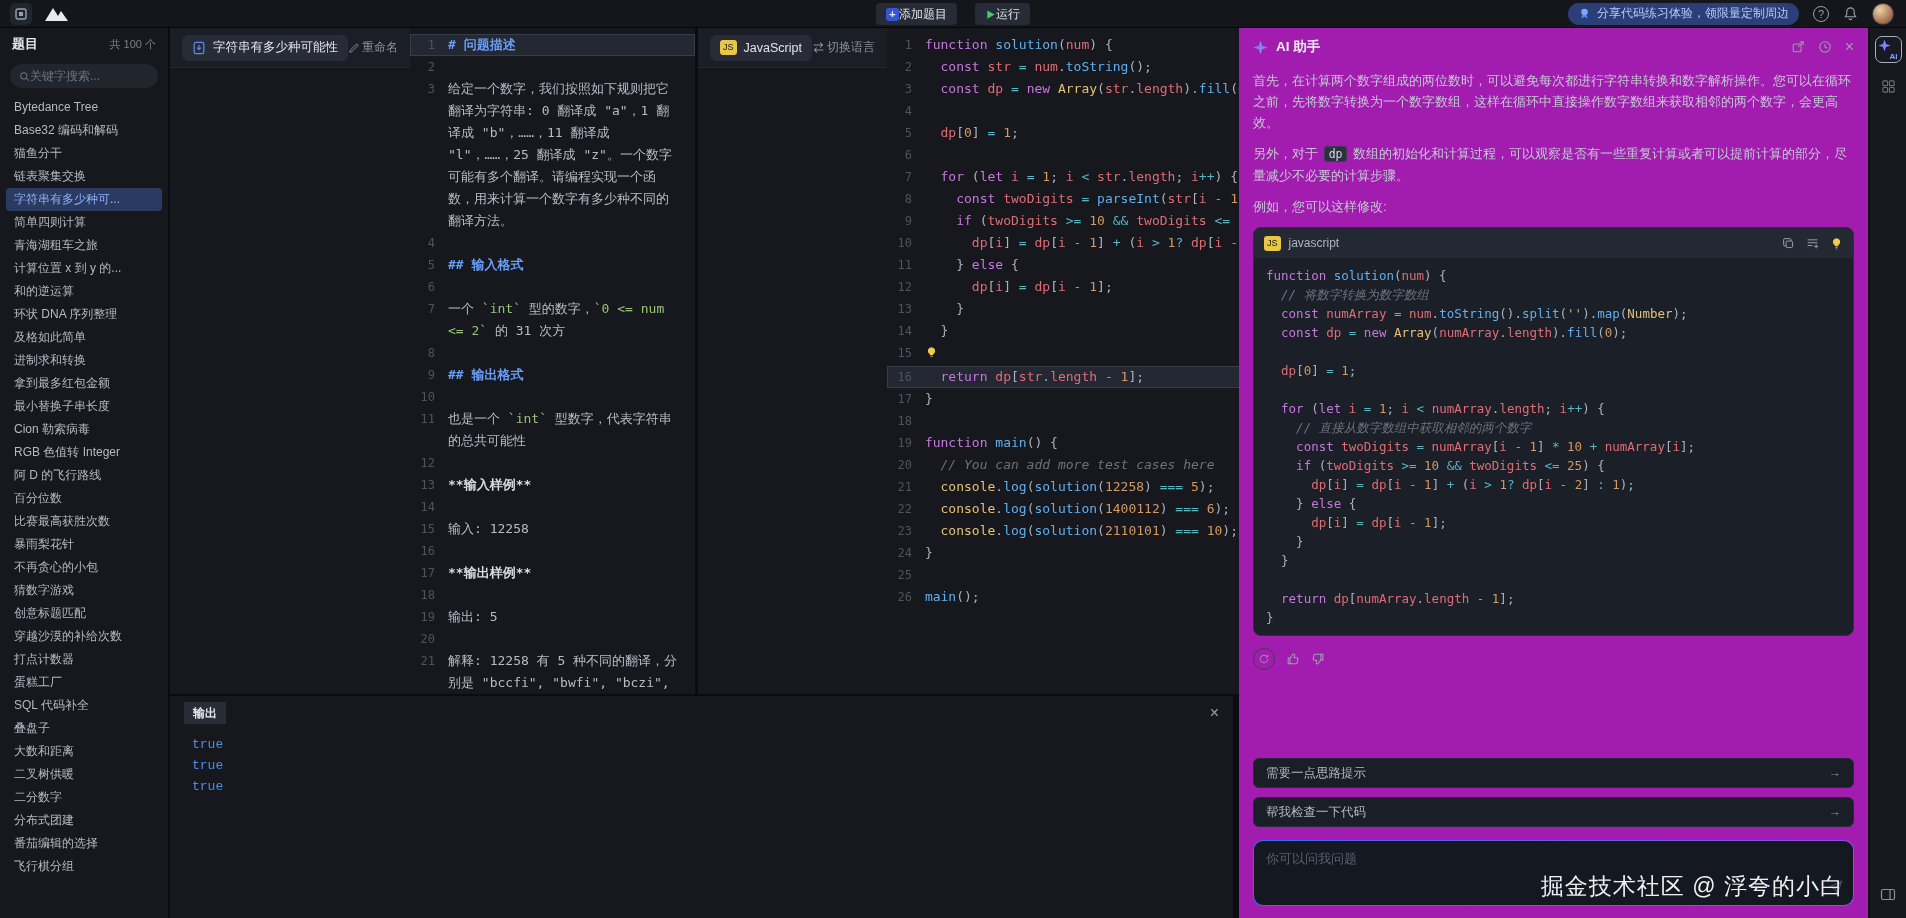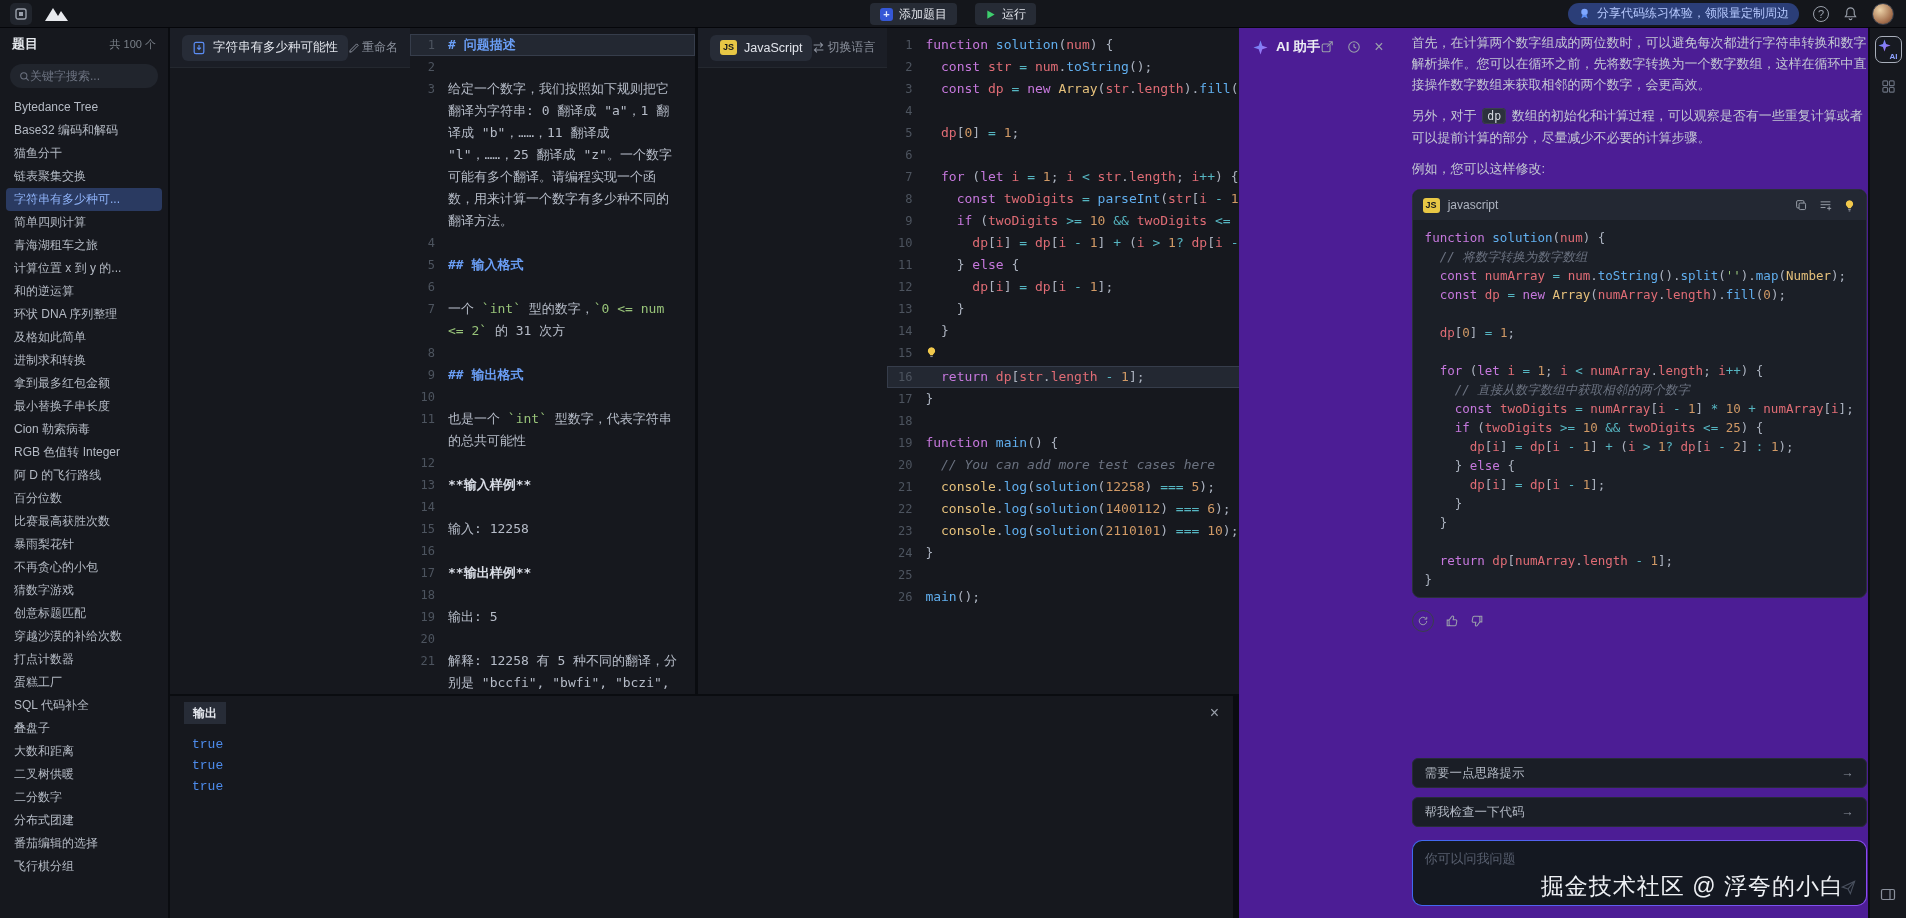--- a/index.html
+++ b/index.html
@@ -6,57 +6,57 @@
   html,body{overflow:hidden;background:#0a0c10}
   body{width:1906px;height:918px;font-family:"Liberation Sans","DejaVu Sans",sans-serif;color:#c7ccd6;font-size:13px}
   .app{width:1906px;height:918px;display:flex;flex-direction:column}
 
   
   .topbar{height:28px;flex:none;background:#14161b;display:flex;align-items:center;position:relative;border-bottom:1px solid #05060a}
   .tb-left{display:flex;align-items:center;gap:12px;padding-left:10px}
   .logo-a{width:22px;height:22px;border-radius:5px;background:#21252d;display:grid;place-items:center}
   .logo-b{display:grid;place-items:center}
   .tb-center{position:absolute;left:50%;top:3px;transform:translateX(-50%);display:flex;gap:18px}
-  .tb-btn{height:22px;display:flex;align-items:center;gap:6px;background:#262b35;border:none;border-radius:4px;padding:0 10px;color:#e2e5eb;font-size:12px;cursor:pointer;font-family:inherit}
+  .tb-btn{height:22px;display:flex;align-items:center;background:#262b35;border:none;border-radius:4px;padding:0 10px;color:#e2e5eb;font-size:12px;cursor:pointer;font-family:inherit}
   .plus-icon{width:13px;height:13px;border-radius:3px;background:#3557d6;color:#dfe8ff;font-size:11px;line-height:12px;text-align:center;font-weight:bold}
   .plus-icon::after{content:"+"}
   .tb-right{margin-left:auto;display:flex;align-items:center;gap:14px;padding-right:12px}
   .share-badge{height:22px;border-radius:11px;background:#2b3e78;color:#b6c9ff;font-size:12px;display:flex;align-items:center;gap:6px;padding:0 10px;cursor:pointer}
   .help-icon{width:16px;height:16px;border-radius:50%;border:1px solid #9aa0ab;color:#9aa0ab;font-size:11px;display:grid;place-items:center;cursor:pointer}
   .help-icon::after{content:"?"}
   .icon-btn{color:#9aa0ab;display:grid;place-items:center;cursor:pointer}
   .avatar{width:22px;height:22px;border-radius:50%;background:radial-gradient(circle at 35% 30%,#ecd2a8,#a5714f 65%,#5f3f2e);border:1px solid #3a404c}
 
   
   .main{flex:1;display:flex;min-height:0}
   .sidebar{width:168px;flex:none;background:#16181e;display:flex;flex-direction:column;min-height:0}
   .center{width:1063px;flex:none;margin-left:2px;display:flex;flex-direction:column;min-height:0}
   .editors{flex:1;display:flex;min-height:0}
   .panel{background:#16181e;display:flex;flex-direction:row;min-height:0}
   .problem-panel{width:525px;flex:none;margin-right:3px}
   .code-panel{flex:1;position:relative}
-  .ai-panel{width:629px;flex:none;margin-left:6px;background:#4c1d95;display:flex;flex-direction:row;position:relative;min-height:0}
+  .ai-panel{width:629px;flex:none;margin-left:6px;background:#a21caf;display:flex;flex-direction:column;position:relative;min-height:0}
   .rail{width:36px;flex:none;margin-left:2px;background:#16181e;display:flex;flex-direction:column;align-items:center;padding:8px 0 12px}
 
   
   .sb-head{height:32px;flex:none;display:flex;align-items:center;justify-content:space-between;padding:0 12px}
   .sb-title{color:#e7eaef;font-weight:bold;font-size:13px}
   .sb-count{color:#7a8089;font-size:11px}
   .search{height:24px;flex:none;margin:4px 10px 8px;background:#21252d;border-radius:12px;display:flex;align-items:center;padding:0 9px;color:#6c7280}
   .search input{flex:1;min-width:0;background:transparent;border:none;outline:none;color:#cfd3db;font-size:12px;font-family:inherit}
   .search input::placeholder{color:#6c7280}
   .sb-list{flex:1;overflow:hidden;padding:0 6px}
   .side-item{height:23px;line-height:23px;padding:0 8px;border-radius:4px;color:#b4bac4;font-size:12px;white-space:nowrap;overflow:hidden;text-overflow:ellipsis;cursor:pointer}
   .side-item.active{background:#2a3a61;color:#8fb3f9}
 
   
   .panel-head{height:40px;flex:none;display:flex;align-items:center;justify-content:space-between;padding:0 12px;background:#1b1e26;border-bottom:1px solid #24282f}
   .chip{display:flex;align-items:center;gap:7px;background:#272c37;border-radius:6px;height:26px;padding:0 10px;color:#e2e5ec;font-size:12.5px;cursor:pointer}
   .head-action{color:#8b919d;font-size:12px;display:flex;gap:2px;align-items:center;cursor:pointer}
-  .js-badge{background:#e7c745;color:#15171c;font-weight:bold;font-size:9px;line-height:1;padding:3px 3px;border-radius:3px}
+  .js-badge{background:#e7c745;color:#15171c;font-weight:normal;font-size:9px;line-height:1;padding:3px 3px;border-radius:3px}
 
   
   .editor{flex:1;overflow:hidden;padding:6px 0;font-family:"DejaVu Sans Mono","Liberation Mono",monospace;font-size:13px;line-height:22px}
   .ed-row{display:flex;min-height:22px}
   .gutter{width:38px;flex:none;text-align:right;padding-right:13px;color:#4d545f;font-size:12px}
   .ed-content{flex:1;min-width:0;padding-right:16px}
   .code-content{white-space:pre;overflow:hidden}
   .md-content{white-space:pre-wrap;word-break:break-all}
   .ed-row.current{background:#232832;box-shadow:inset 0 0 0 1px #363d4b}
   .bulb{display:inline-block;width:15px;margin-right:2px;vertical-align:-2px}

